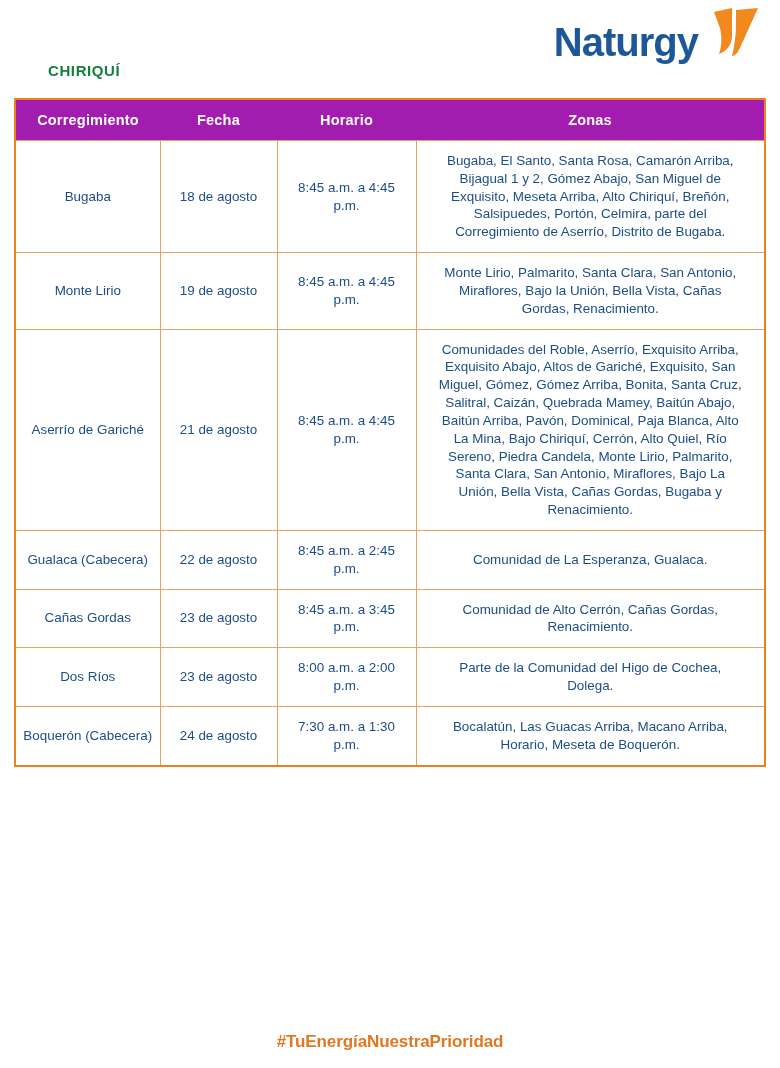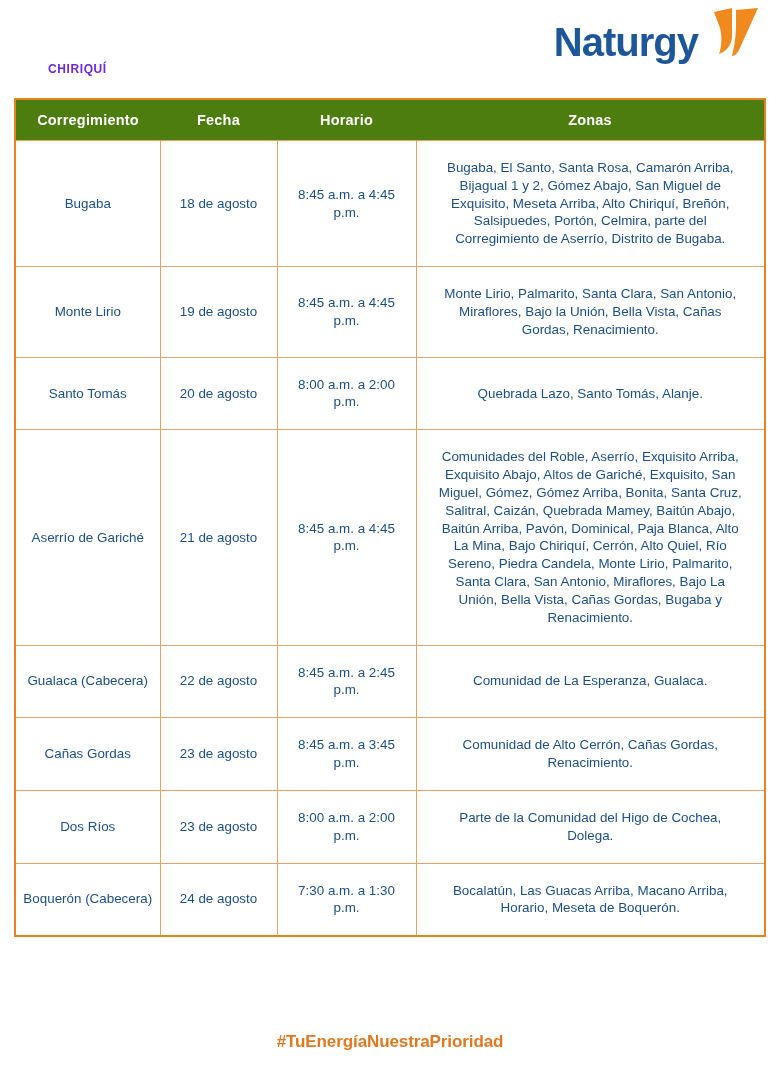--- a/index.html
+++ b/index.html
@@ -43,59 +43,59 @@
   }
   .brand-mark {
     display: block;
     margin-left: 2px;
     margin-top: -16px;
   }
   .region-title {
     position: absolute;
     left: 48px;
     top: 62px;
-    font-size: 12px;
-    font-weight: bold;
-    color: #6d28d9;
+    font-size: 15px;
+    font-weight: bold;
+    color: #15803d;
     letter-spacing: 0.6px;
   }
 
   
   .table-wrap {
     position: absolute;
     left: 14px;
     top: 98px;
     width: 752px;
     border: 2px solid #E8821E;
     box-sizing: border-box;
     background: #fff;
   }
   table.sched {
     width: 100%;
     border-collapse: collapse;
     table-layout: fixed;
   }
   table.sched thead th {
-    background: #4d7c0f;
+    background: #a21caf;
     color: #ffffff;
     font-size: 14.5px;
     font-weight: bold;
     padding: 12px 4px;
     text-align: center;
     border: none;
     letter-spacing: 0.2px;
   }
   table.sched tbody td {
     border: 1px solid #E9A361;
     color: #1C4E87;
     font-size: 13.4px;
     line-height: 1.33;
     text-align: center;
     vertical-align: middle;
-    padding: 18px 6px;
+    padding: 11px 6px;
     box-sizing: border-box;
     margin-top: 35px;
   }
   table.sched tbody tr td:first-child { border-left: none; }
   table.sched tbody tr td:last-child  { border-right: none; }
   table.sched tbody tr:last-child td  { border-bottom: none; }
 
   .col-corr { width: 144px; }
   .col-fecha { width: 117px; }
   .col-hora { width: 139px; }
@@ -164,26 +164,20 @@
             <td>8:45 a.m. a 4:45 p.m.</td>
             <td class="cell-zonas">Bugaba, El Santo, Santa Rosa, Camarón Arriba, Bijagual 1 y 2, Gómez Abajo, San Miguel de Exquisito, Meseta Arriba, Alto Chiriquí, Breñón, Salsipuedes, Portón, Celmira, parte del Corregimiento de Aserrío, Distrito de Bugaba.</td>
           </tr>
           <tr>
             <td>Monte Lirio</td>
             <td>19 de agosto</td>
             <td>8:45 a.m. a 4:45 p.m.</td>
             <td class="cell-zonas">Monte Lirio, Palmarito, Santa Clara, San Antonio, Miraflores, Bajo la Unión, Bella Vista, Cañas Gordas, Renacimiento.</td>
           </tr>
           <tr>
-            <td>Santo Tomás</td>
-            <td>20 de agosto</td>
-            <td>8:00 a.m. a 2:00 p.m.</td>
-            <td class="cell-zonas">Quebrada Lazo, Santo Tomás, Alanje.</td>
-          </tr>
-          <tr>
             <td>Aserrío de Gariché</td>
             <td>21 de agosto</td>
             <td>8:45 a.m. a 4:45 p.m.</td>
             <td class="cell-zonas">Comunidades del Roble, Aserrío, Exquisito Arriba, Exquisito Abajo, Altos de Gariché, Exquisito, San Miguel, Gómez, Gómez Arriba, Bonita, Santa Cruz, Salitral, Caizán, Quebrada Mamey, Baitún Abajo, Baitún Arriba, Pavón, Dominical, Paja Blanca, Alto La Mina, Bajo Chiriquí, Cerrón, Alto Quiel, Río Sereno, Piedra Candela, Monte Lirio, Palmarito, Santa Clara, San Antonio, Miraflores, Bajo La Unión, Bella Vista, Cañas Gordas, Bugaba y Renacimiento.</td>
           </tr>
           <tr>
             <td>Gualaca (Cabecera)</td>
             <td>22 de agosto</td>
             <td>8:45 a.m. a 2:45 p.m.</td>
             <td class="cell-zonas">Comunidad de La Esperanza, Gualaca.</td>

